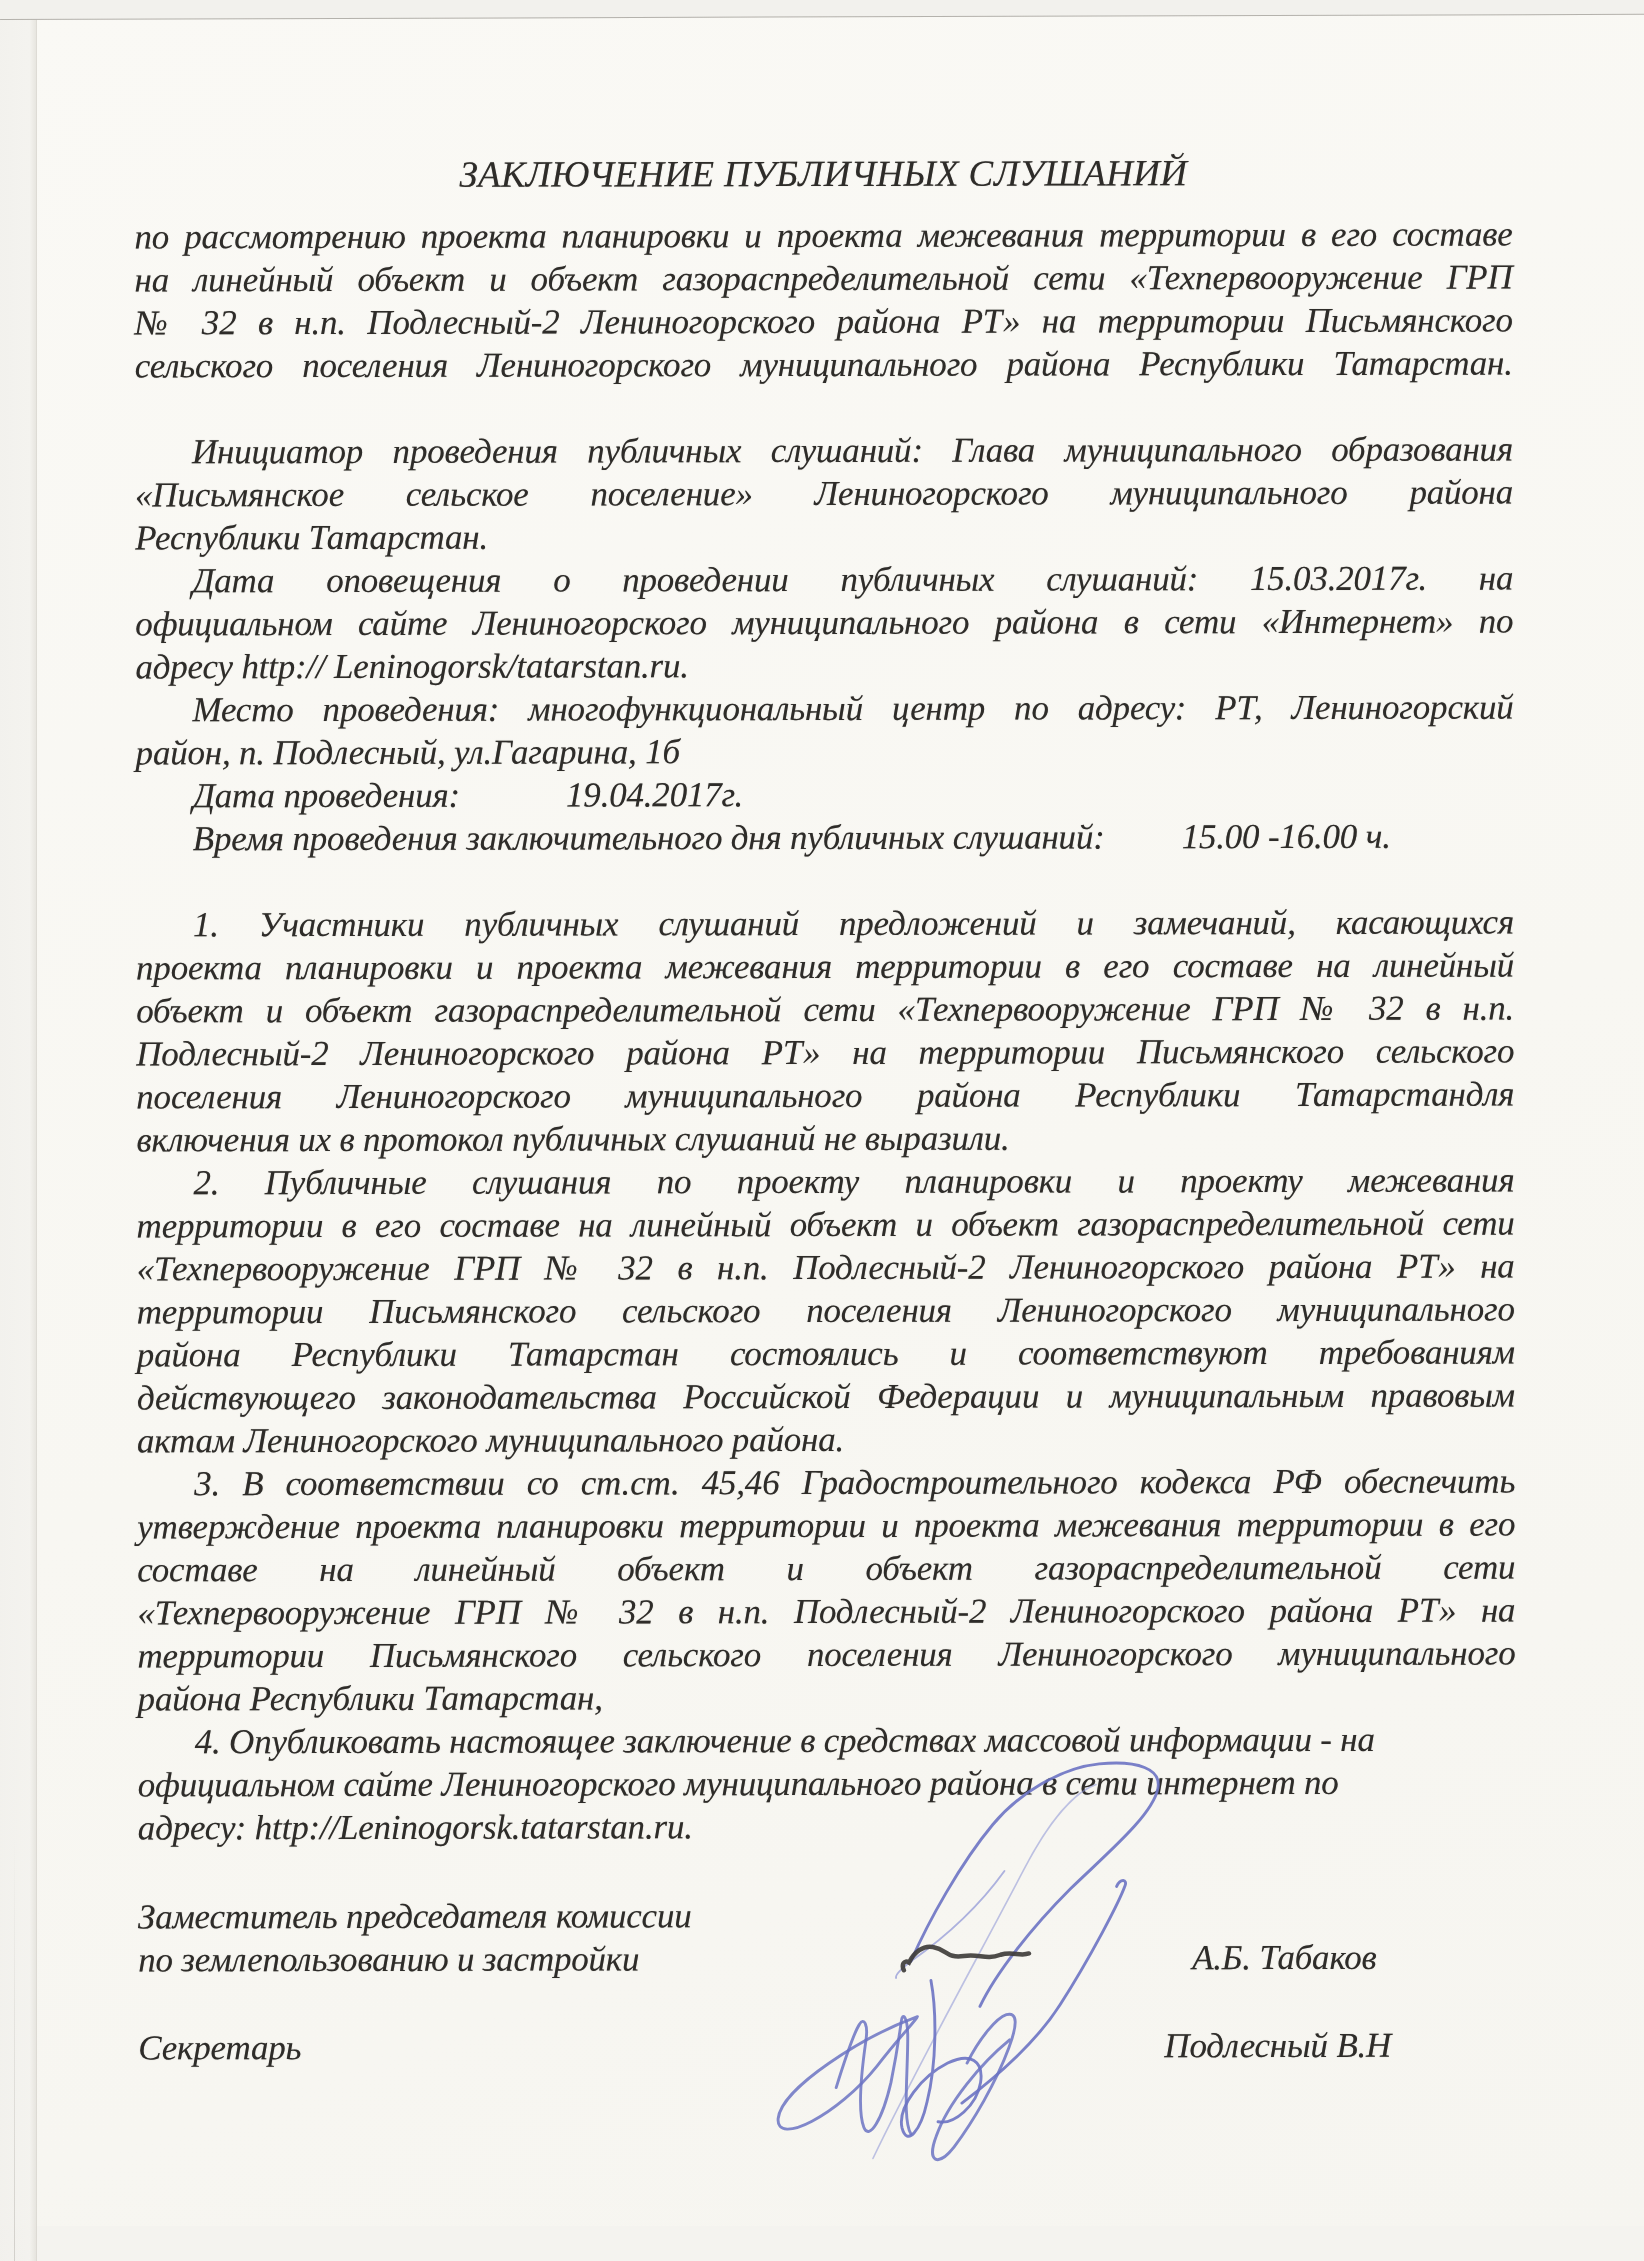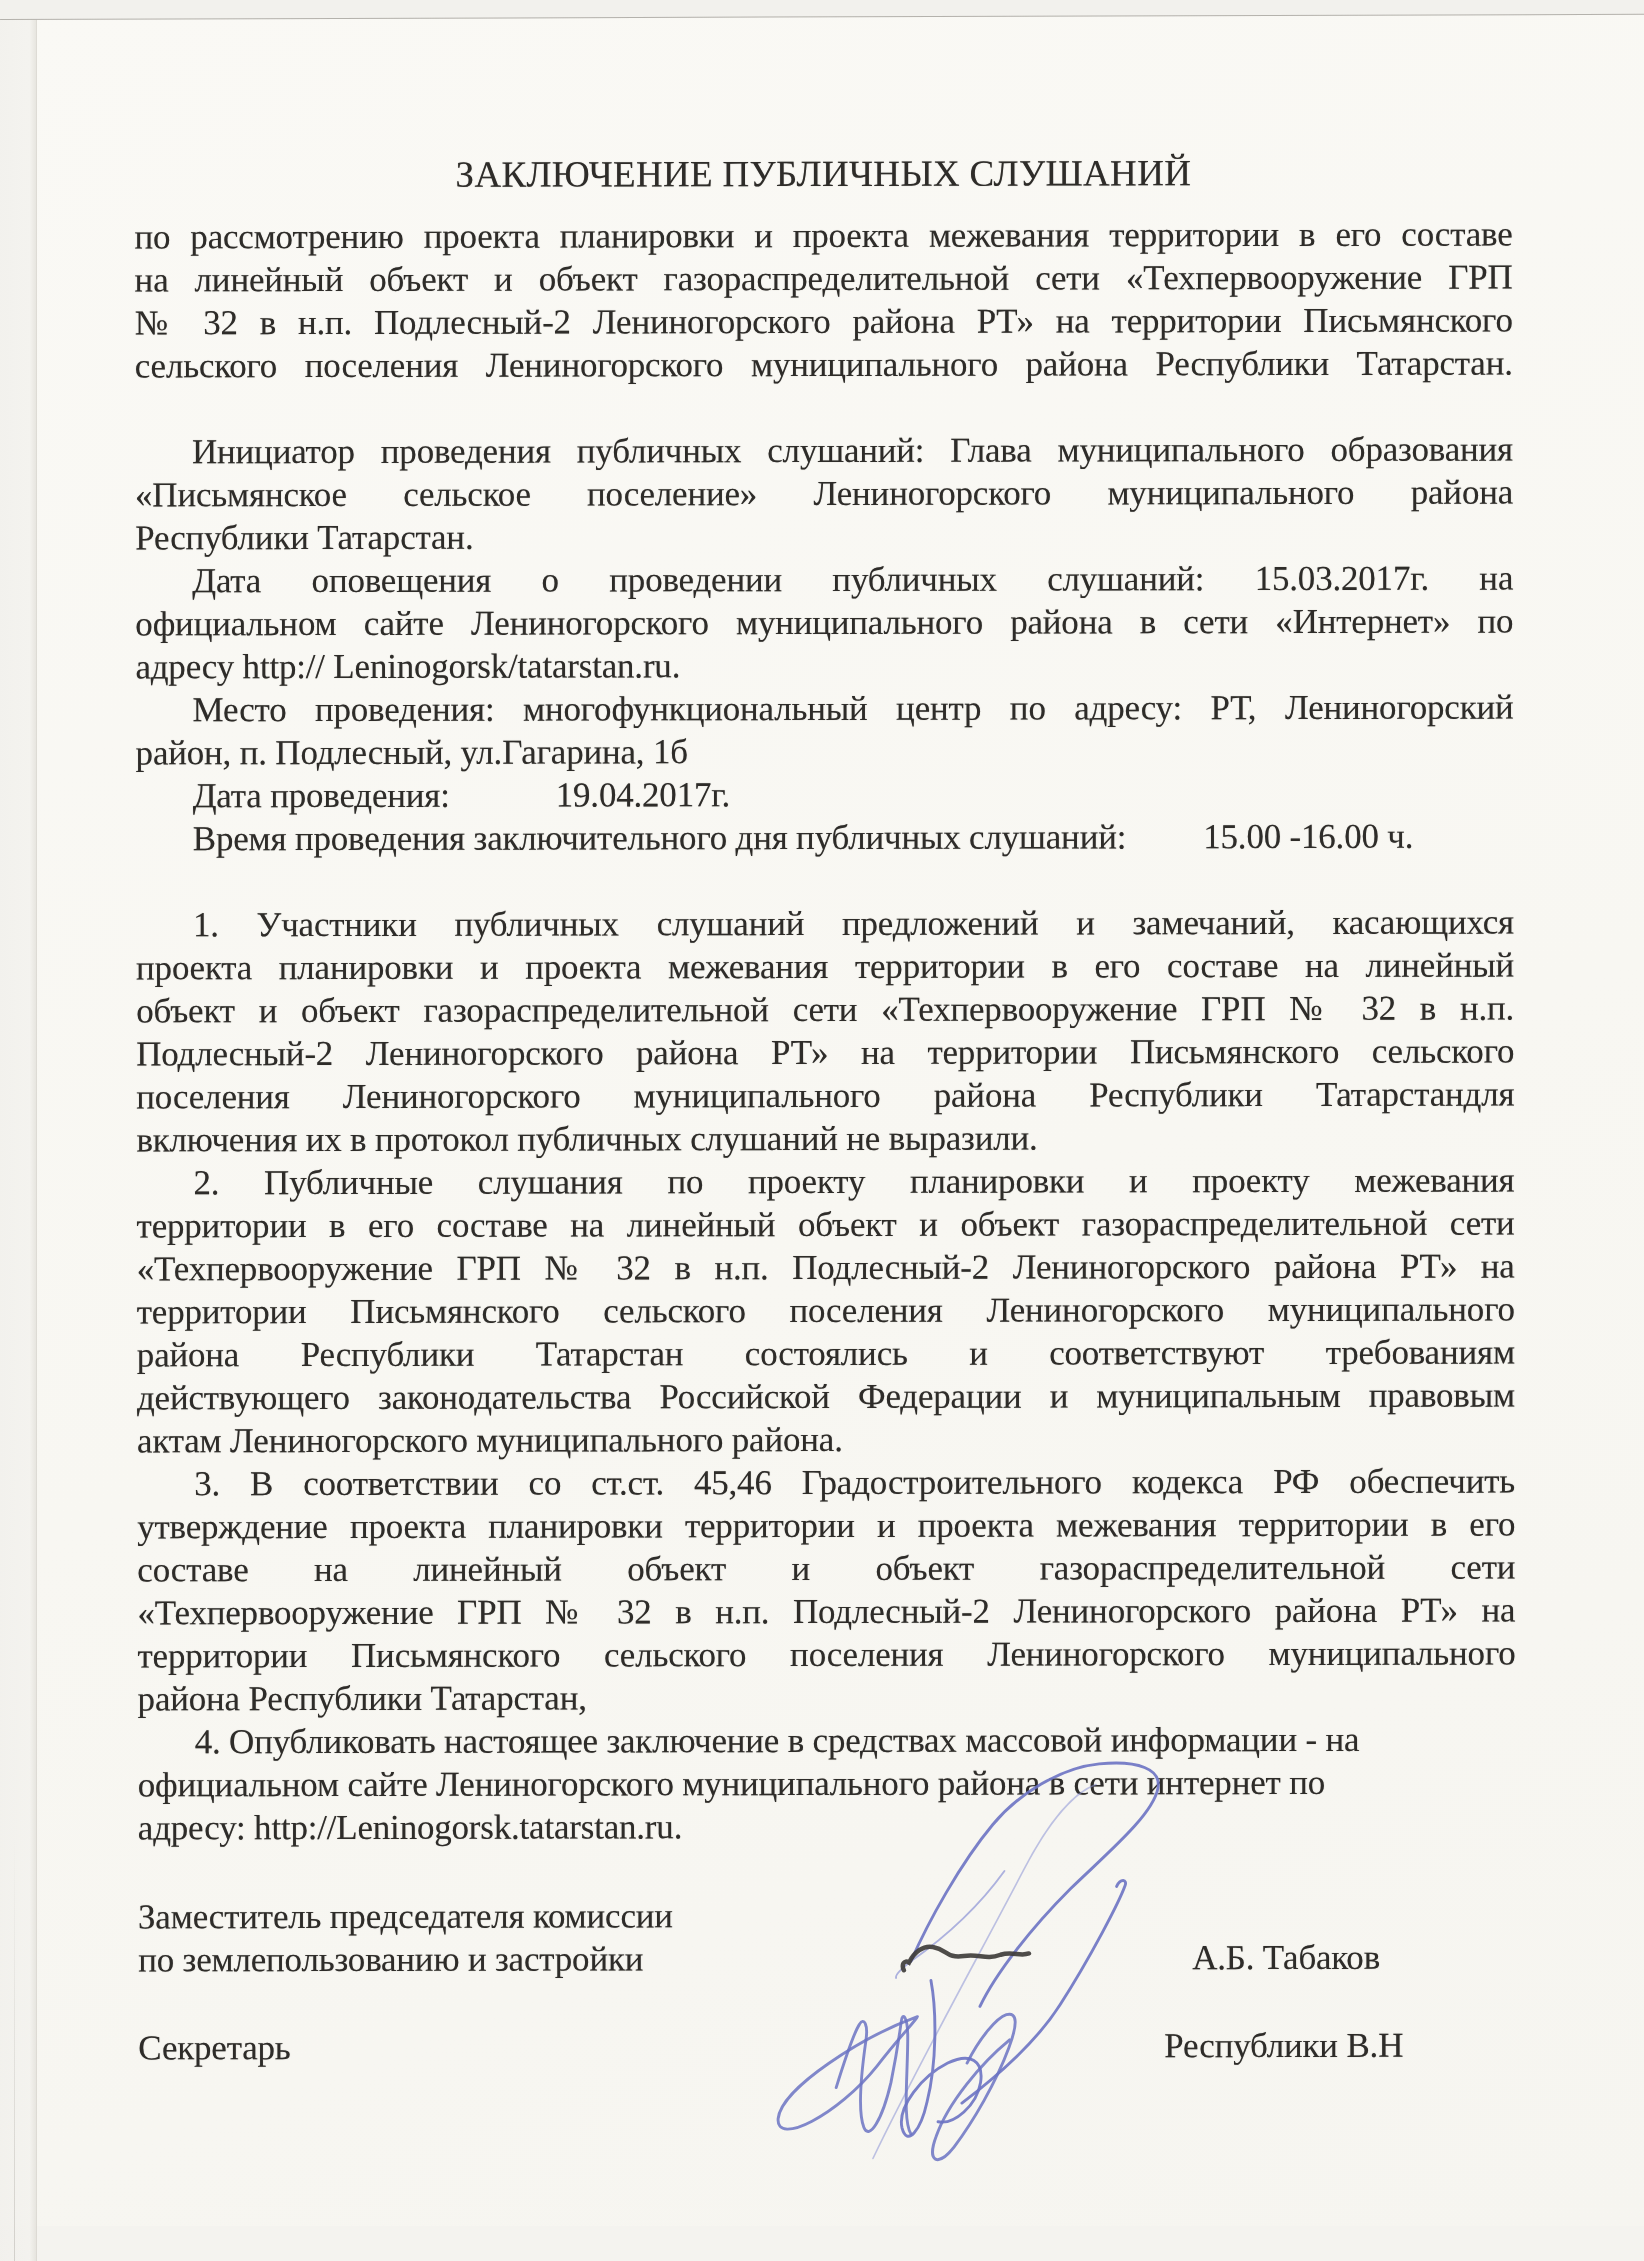--- a/index.html
+++ b/index.html
@@ -6,20 +6,21 @@
     margin: 0; padding: 0;
     width: 1644px; height: 2261px;
     overflow: hidden;
     background: #f4f3ef;
     font-family: "Liberation Serif", "DejaVu Serif", serif;
   }
   .sheet {
     position: absolute; left: 0; top: 0;
     width: 1644px; height: 2226px;
     background: linear-gradient(160deg, #faf9f5 0%, #f8f7f2 55%, #f6f5f0 100%);
+    font-style: italic;
   }
   
   .scan-strip-left {
     position: absolute; left: 0; top: 0; width: 37px; height: 2261px;
     background: linear-gradient(90deg, #f1f0ec 0%, #f3f2ee 80%, #e4e2dc 97%, #cfccc5 100%);
     opacity: .85;
   }
   .scan-strip-top {
     position: absolute; left: 0; top: 0; width: 1644px; height: 19.3px;
     background: #f2f1ed;
@@ -142,21 +143,21 @@
       </div>
 
     <div class="sig-block">
       <div class="sig-row-1">
         <div class="line plain">Заместитель председателя комиссии</div>
         <div class="line plain">по землепользованию и застройки</div>
         <span class="sig-name deputy line">А.Б. Табаков</span>
       </div>
       <div class="sig-row-2">
         <div class="line plain">Секретарь</div>
-        <span class="sig-name secretary line">Республики В.Н</span>
+        <span class="sig-name secretary line">Подлесный В.Н</span>
       </div>
     </div>
   </div>
 
   <svg class="ink-overlay" viewBox="0 0 2550 3507">
 
     <path d="M1354,3348 C1420,3210 1520,3030 1588,2900 C1640,2800 1680,2775 1700,2768" fill="none" stroke="#8d94d6" stroke-width="2.5" opacity="0.55" stroke-linecap="round"></path>
 
     <path d="M1413,3042 C1440,2980 1490,2890 1540,2830 C1580,2782 1645,2742 1705,2736
              C1765,2730 1802,2744 1796,2774 C1788,2815 1720,2872 1660,2930

